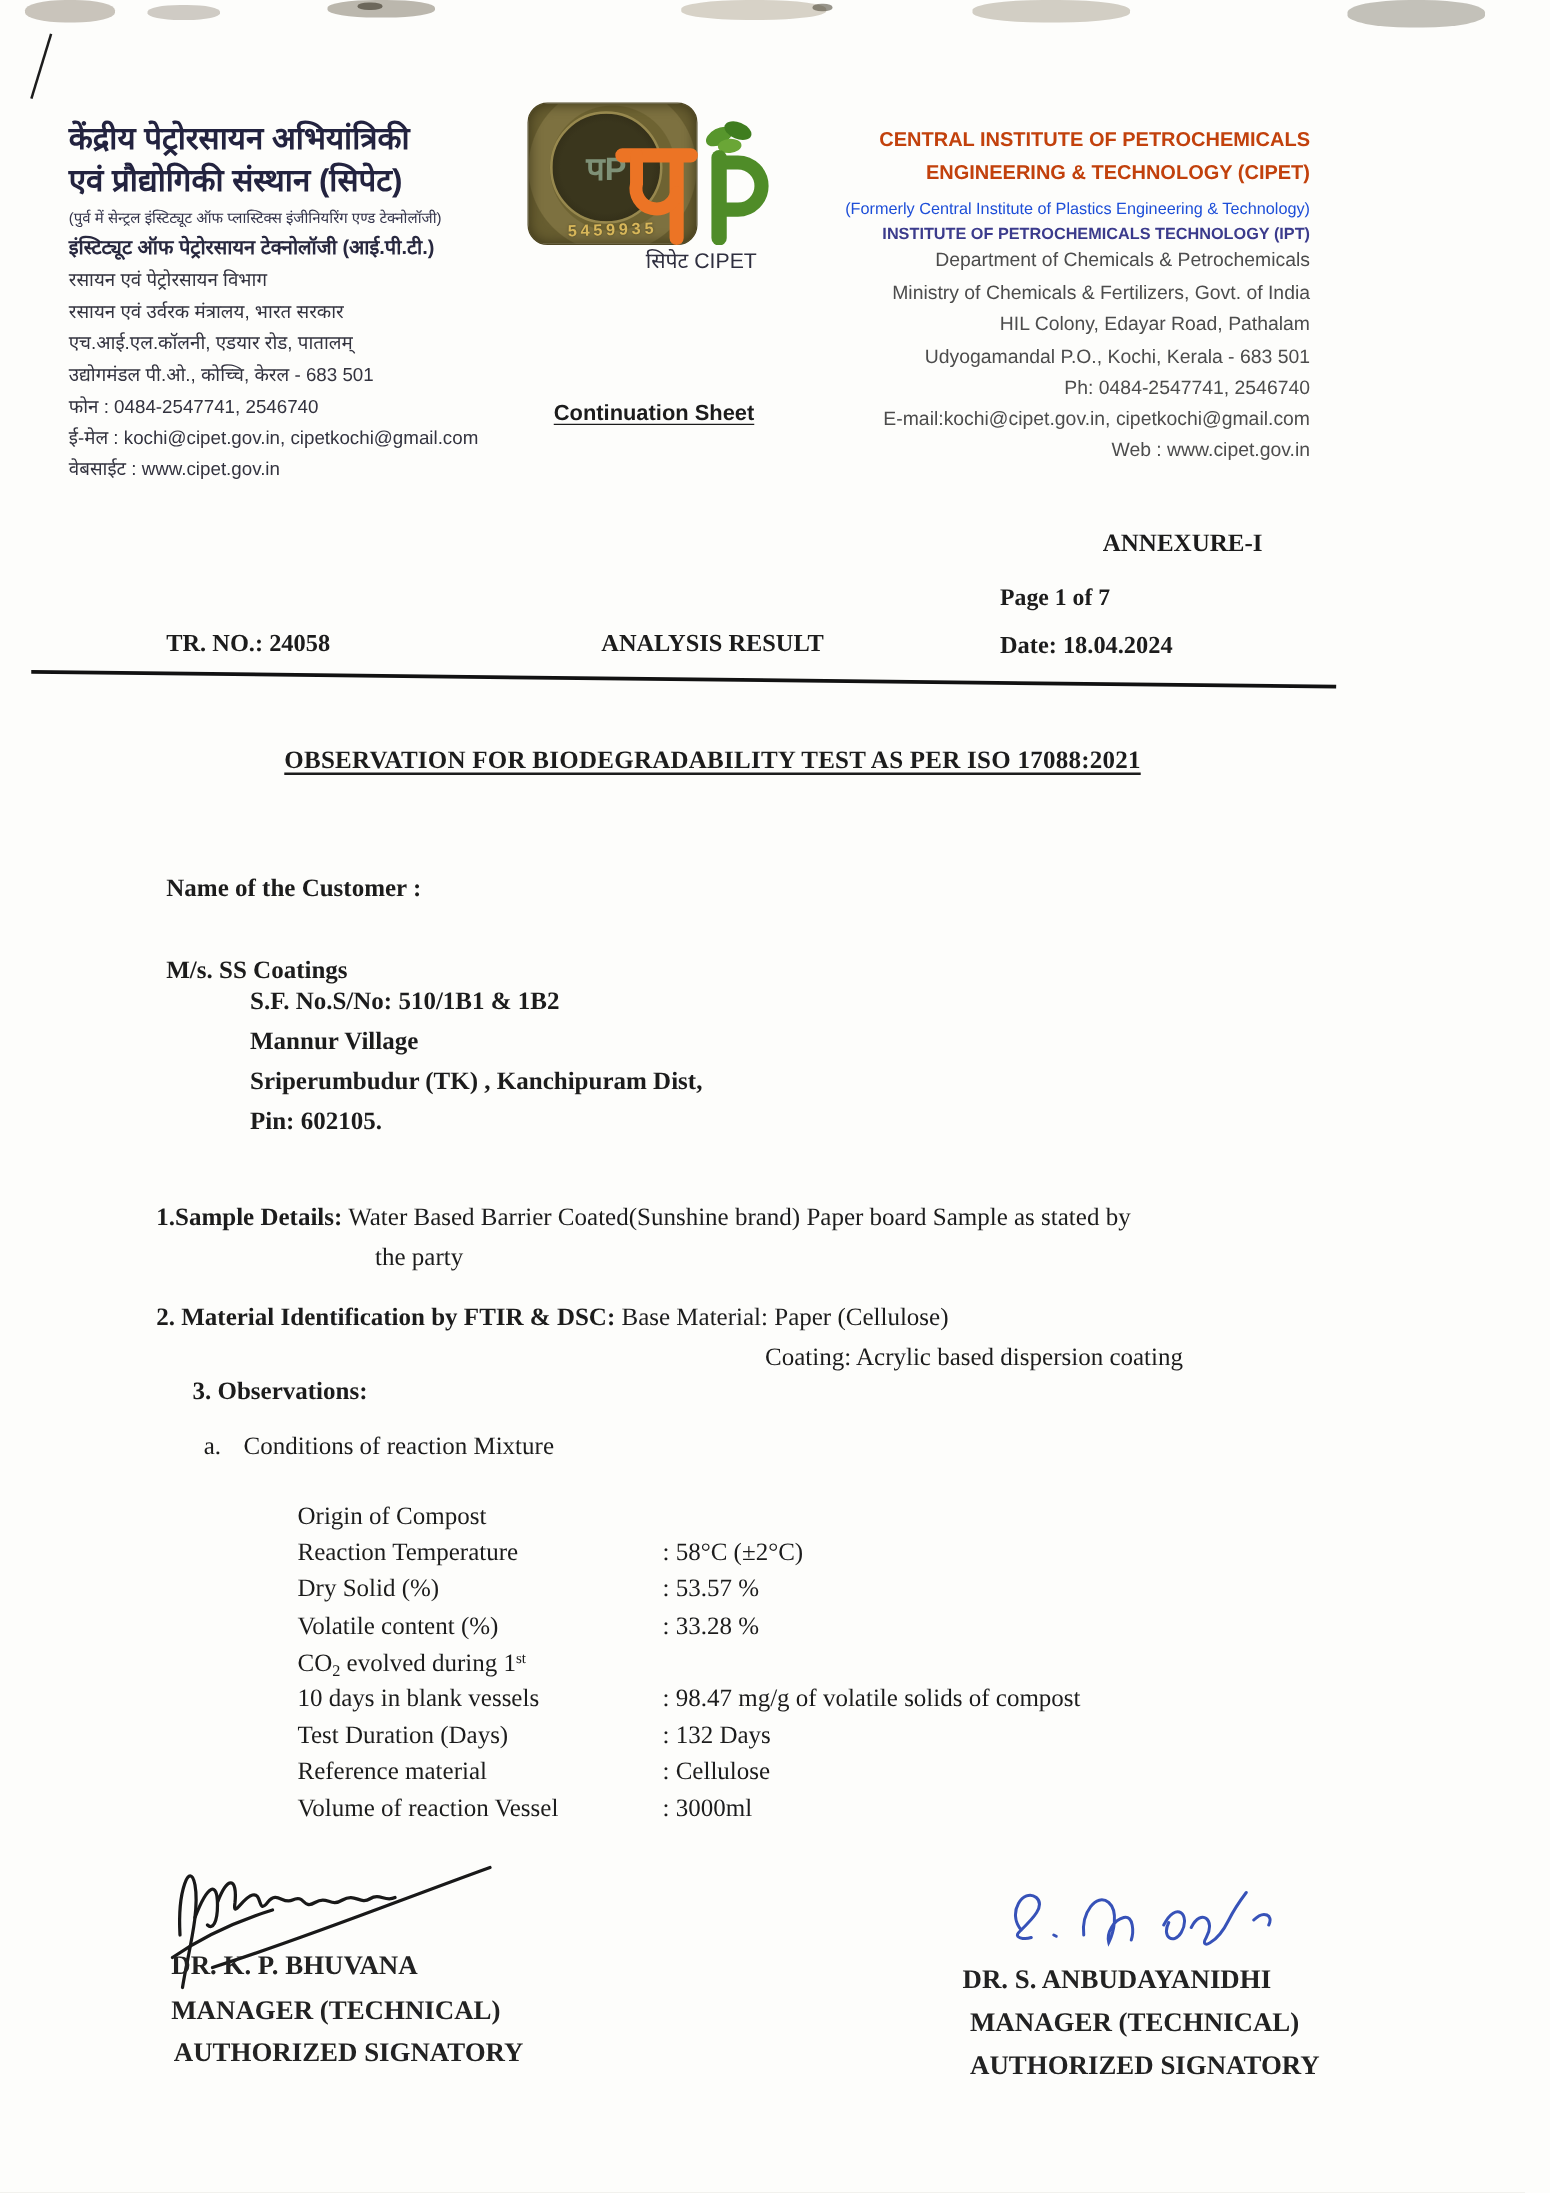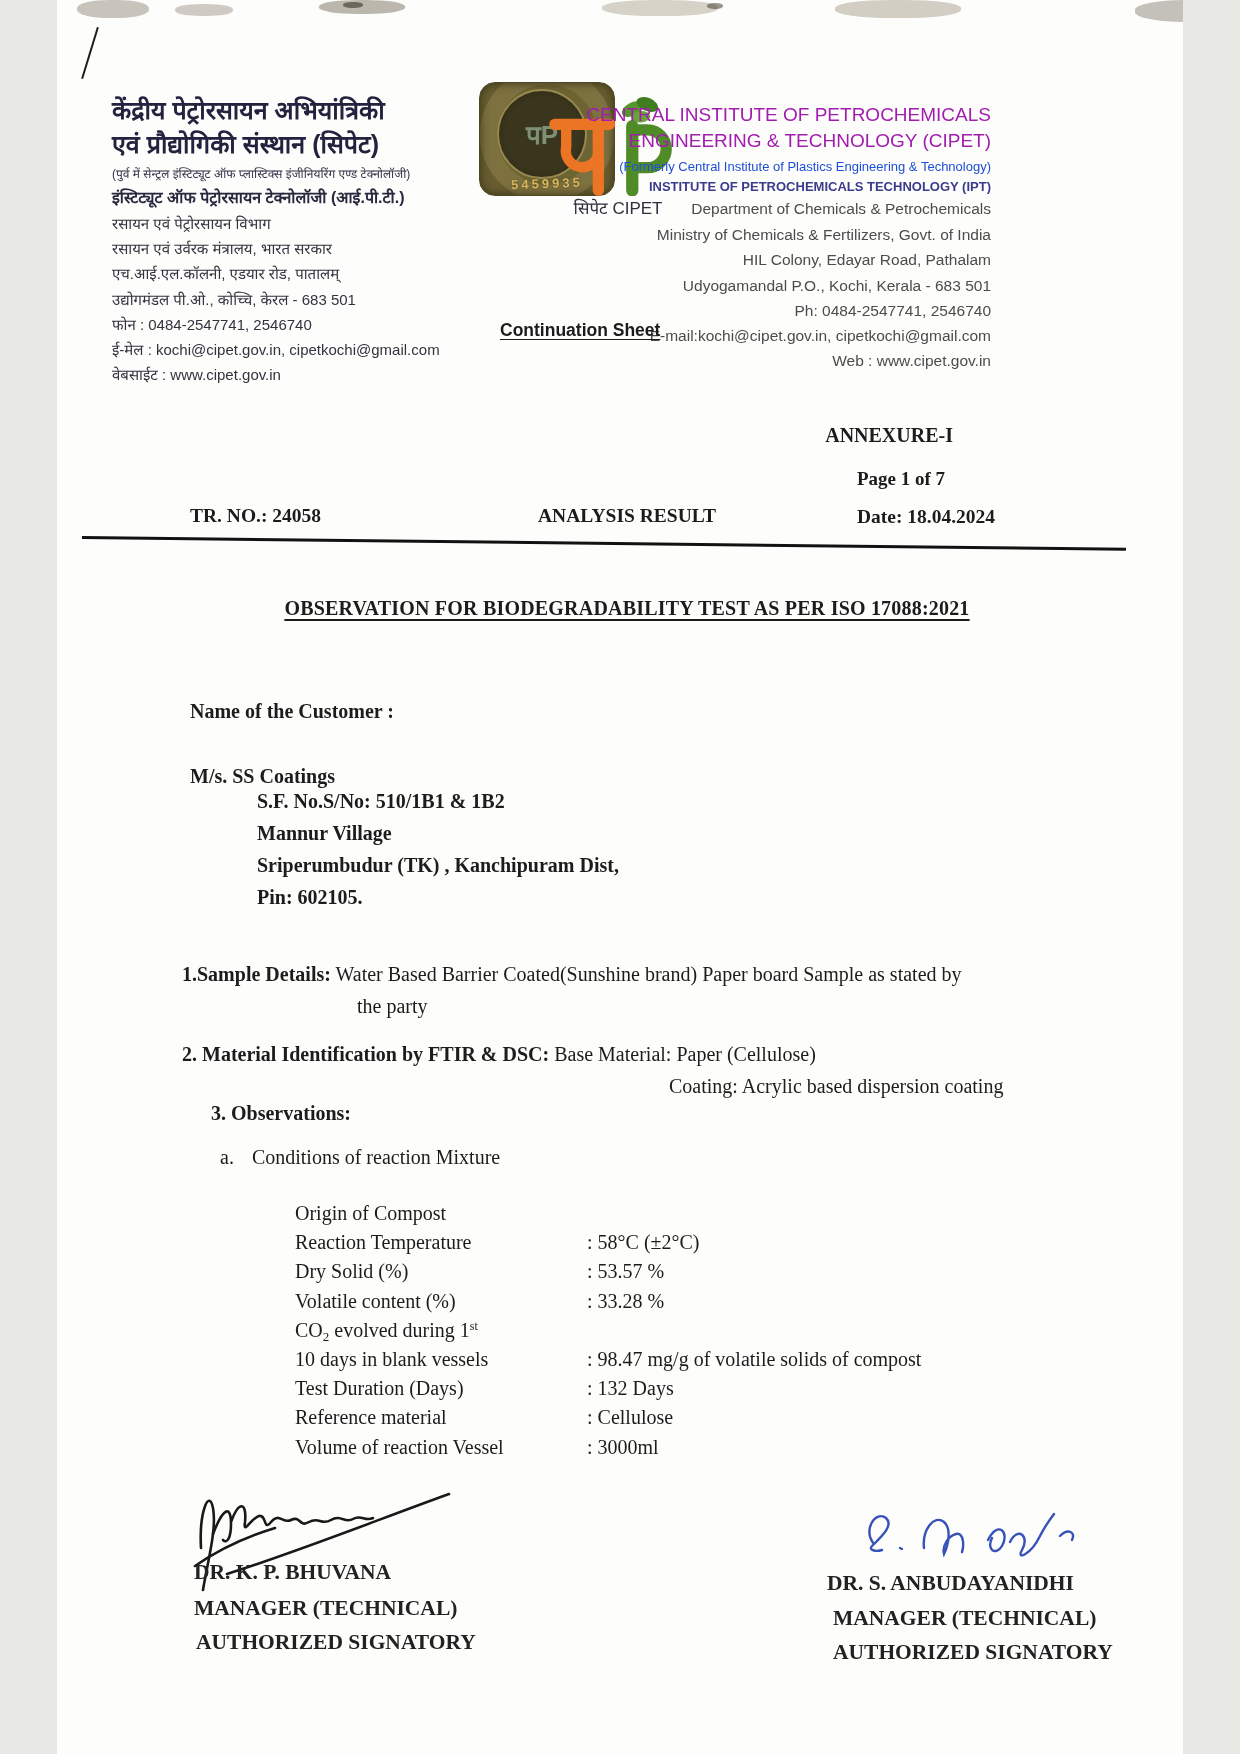--- a/index.html
+++ b/index.html
@@ -1,17 +1,17 @@
 <!DOCTYPE html>
 <html><head>
 <meta charset="utf-8">
 <style>
   html,body{margin:0;padding:0;background:#e8e8e4;}
   #page{
-    position:relative;width:1126px;height:1754px;margin:0 auto;
+    position:relative;width:1240px;height:1754px;margin:0 auto;
     background:#fdfdfb;overflow:hidden;
     font-family:"Liberation Serif", serif;color:#1c1c1c;
   }
   .abs{position:absolute;}
   
   .artifact{position:absolute;border-radius:45%;}
   .scratch{position:absolute;background:#1d1d1d;}
   
   .hin{position:absolute;left:55px;font-family:"Liberation Sans",sans-serif;color:#2c2c44;white-space:nowrap;}
   .hin-big{font-size:25px;font-weight:bold;color:#23233f;}
@@ -27,21 +27,21 @@
     display:flex;align-items:center;justify-content:center;}
   .holo-pp{font-family:"Liberation Sans",sans-serif;font-size:26px;font-weight:bold;color:#8ba287;opacity:.85;}
   .holo-num{position:absolute;left:0;right:0;bottom:4px;text-align:center;
     font-family:"Liberation Sans",sans-serif;font-size:13px;font-weight:bold;color:#d8b75a;
     letter-spacing:3px;transform:rotate(-2deg);text-shadow:0 0 2px #4f4623;}
   
   .logo-caption{position:absolute;left:476px;top:196px;width:170px;text-align:center;
     font-family:"Liberation Sans",sans-serif;font-size:17px;color:#2f2f3f;}
   
   .eng{position:absolute;right:192px;text-align:right;font-family:"Liberation Sans",sans-serif;white-space:nowrap;}
-  .eng-b1{font-size:19px;font-weight:normal;color:#a21caf;}
+  .eng-b1{font-size:16px;font-weight:bold;color:#c2410c;}
   .eng-r1{font-size:13px;color:#1d4ed8;}
   .eng-b2{font-size:13px;font-weight:bold;color:#3b3b8c;}
   .eng-a{font-size:15.5px;color:#4c4c4c;}
   
   .contsheet{position:absolute;left:443px;top:320px;font-family:"Liberation Sans",sans-serif;
     font-size:17.5px;font-weight:bold;text-decoration:underline;text-underline-offset:3px;color:#1c1c1c;}
   .meta{position:absolute;font-weight:bold;white-space:nowrap;}
   .rule{position:absolute;left:25px;top:536px;width:1044px;height:3px;background:#121212;
     transform:rotate(0.65deg);transform-origin:left center;}
   

